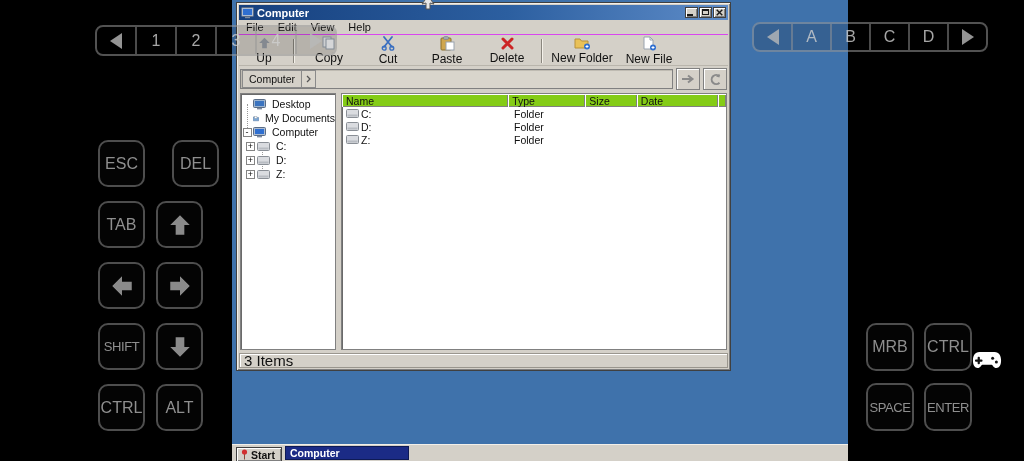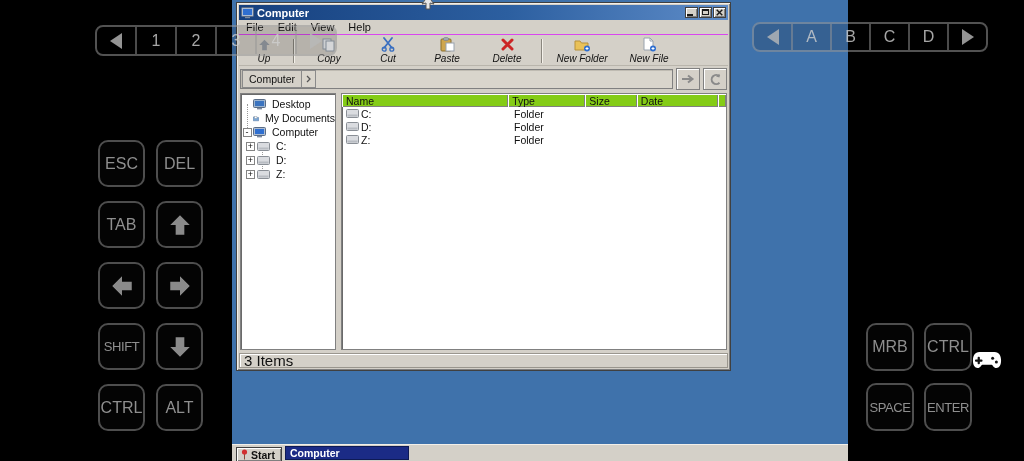--- a/index.html
+++ b/index.html
@@ -20,21 +20,21 @@
     box-shadow:inset 1px 1px 0 #fff,inset -1px -1px 0 #808080;margin-left:1px;
     display:flex;align-items:flex-end;justify-content:center;box-sizing:border-box;}
   .glyph-min{width:6px;height:2px;background:#1a1a1a;margin:0 0 1px -3px;}
   .glyph-max{width:7px;height:6px;border:1px solid #1a1a1a;border-top-width:2px;margin-bottom:1px;box-sizing:border-box;}
   .menubar{height:14px;flex:0 0 14px;display:flex;align-items:center;font-size:11px;color:#111;
     border-bottom:1px solid #d946ef;}
   .menu-item{padding:0 7px;}
   .toolbar{height:29px;flex:0 0 29px;display:flex;align-items:center;border-bottom:1px solid #b9b5ac;padding-top:1px;}
   .tbtn{display:flex;flex-direction:column;align-items:center;justify-content:center;height:27px;padding:0 4px;}
   .tbtn .ticon{height:15px;display:flex;align-items:center;justify-content:center;}
-  .tbtn .tlabel{font-size:10px;color:#111;margin-top:1px;white-space:nowrap;font-style:italic;}
+  .tbtn .tlabel{font-size:12px;color:#111;margin-top:1px;white-space:nowrap;}
   .tsep{width:1px;height:24px;background:#8a867e;border-right:1px solid #f4f1ea;margin:0 4px;}
   .addressrow{height:26px;flex:0 0 26px;display:flex;align-items:center;padding:0 1px;}
   .addressfield{flex:1;height:20px;background:#d9d5cc;border:1px solid #808080;
     box-shadow:inset 1px 1px 0 #bfbbb2;display:flex;align-items:center;padding:1px;box-sizing:border-box;}
   .crumb{height:16px;background:#d4d0c8;border:1px solid #8a8a8a;display:flex;align-items:center;
     font-size:10.5px;color:#111;padding:0 6px;}
   .crumb-chev{width:13px;height:16px;border:1px solid #8a8a8a;border-left:none;display:flex;align-items:center;justify-content:center;}
   .navbtn{width:24px;height:22px;background:#d4d0c8;border:1px solid #808080;
     box-shadow:inset 1px 1px 0 #fff;display:flex;align-items:center;justify-content:center;margin-left:3px;box-sizing:border-box;}
   .content{flex:1;display:flex;padding:1px 1px 2px 1px;min-height:0;}
@@ -365,21 +365,21 @@
     <span class="ocell">A</span>
     <span class="ocell">B</span>
     <span class="ocell">C</span>
     <span class="ocell">D</span>
     <span class="ocell">
         <span class="tri-r"></span>
       </span>
   </div>
 
   <div class="vkey" style="left:98px;top:140px;">ESC</div>
-  <div class="vkey" style="left:156px;top:140px;">DEL</div>
+  <div class="vkey" style="left:172px;top:140px;">DEL</div>
   <div class="vkey" style="left:98px;top:201px;">TAB</div>
   <div class="vkey" style="left:156px;top:201px;">
     <svg width="26" height="26" viewBox="0 0 24 24">
         <path d="M12 3 L21 12 H16 V21 H8 V12 H3 Z" fill="#8a8a8a"></path>
       </svg>
   </div>
   <div class="vkey" style="left:98px;top:262px;">
     <svg width="26" height="26" viewBox="0 0 24 24" style="transform:rotate(-90deg);">
         <path d="M12 3 L21 12 H16 V21 H8 V12 H3 Z" fill="#8a8a8a"></path>
       </svg>

